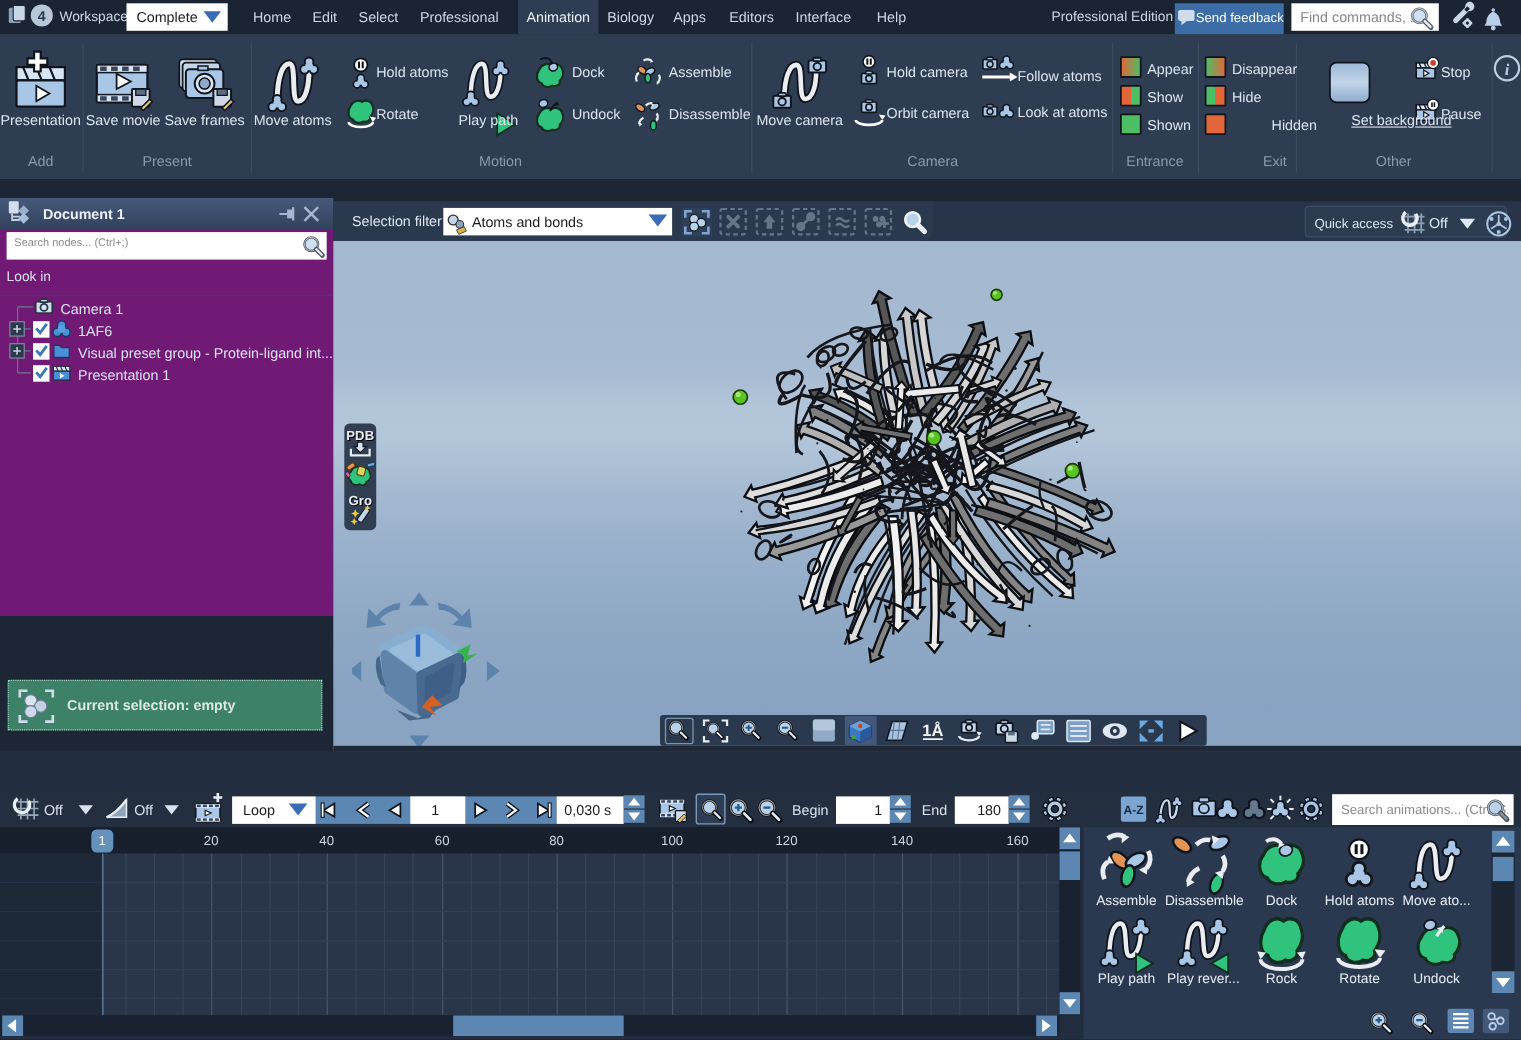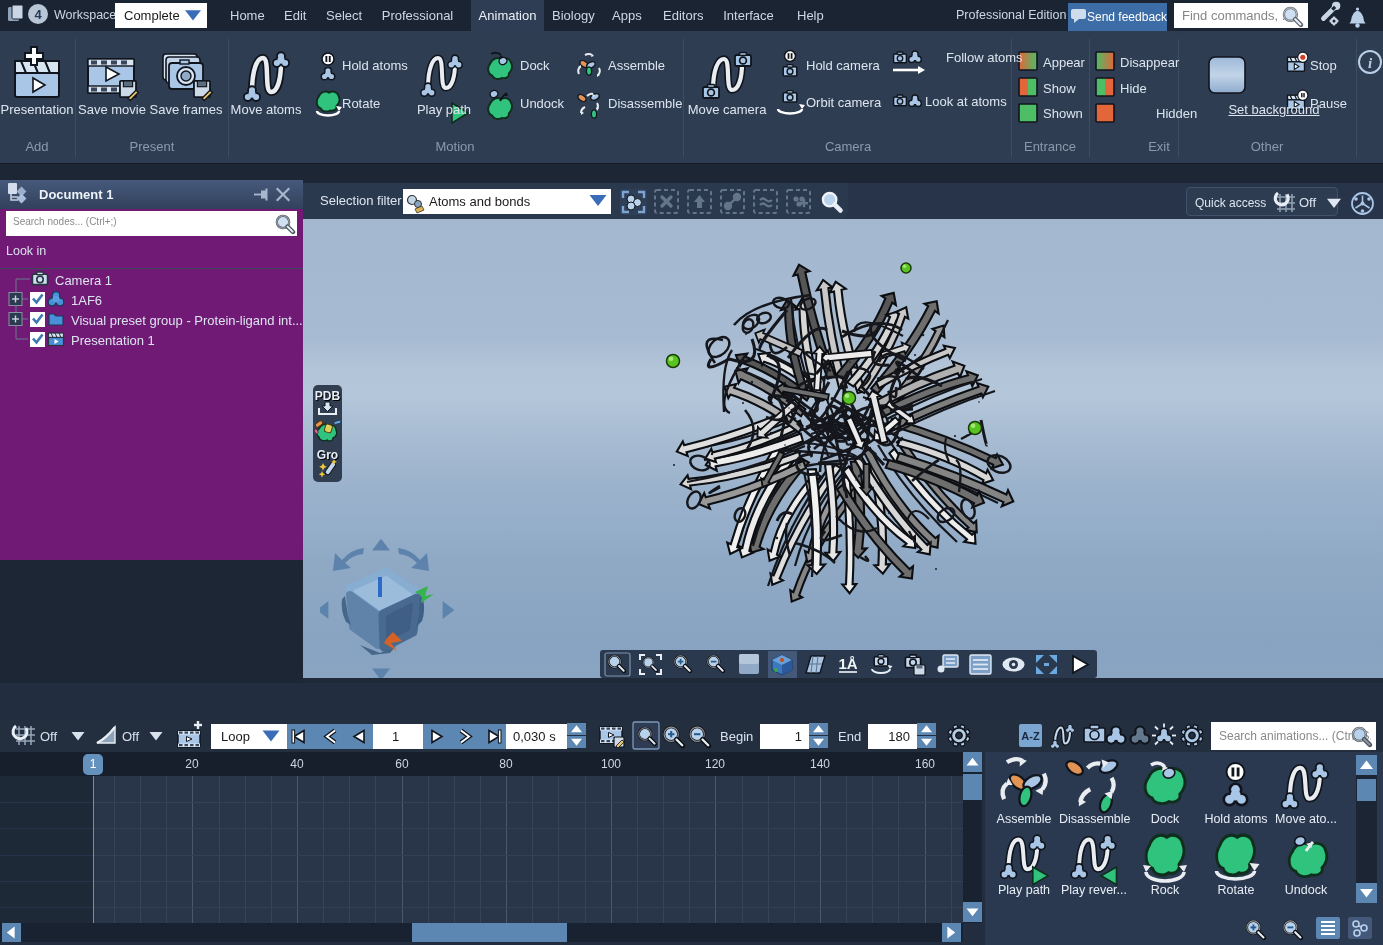--- a/index.html
+++ b/index.html
@@ -44,21 +44,21 @@
 
 #viewport { left:303px; top:183px; width:1080px; height:500px; }
 #vp-grad { position:absolute; left:0; top:36px; width:1080px; height:464px;
   background:linear-gradient(#a3b7cf 0%, #a7bbd2 26%, #b2c4d8 32%, #b4c6da 38%, #a9bdd3 46%, #9bb2cc 58%, #8fa9c5 74%, #88a3c1 92%, #8aa5c2 100%); }
 #vp-top { position:absolute; left:0; top:0; width:1080px; height:36px; background:#27344a; }
 #vp-topbox { position:absolute; left:0; top:0; width:545px; height:36px; background:#2b394e; border-radius:0 0 8px 0; }
 #vp-selfilter { position:absolute; left:17px; top:10px; font-size:13px; color:#dde6f0; }
 #vp-filterdd { position:absolute; left:100px; top:6px; width:208px; height:25px; background:#fff; }
 #vp-filterdd span { position:absolute; left:26px; top:5px; font-size:13px; color:#1a1a1a; }
 #quickaccess { position:absolute; left:883px; top:4px; width:490px; height:29px; }
-#qa-box { position:absolute; left:0px; top:0px; width:152px; height:29px; background:#2e3c52; border:1px solid #42526a; border-radius:4px; }
+#qa-box { position:absolute; left:0px; top:0px; width:184px; height:29px; background:#2e3c52; border:1px solid #42526a; border-radius:4px; }
 #qa-box span.t1 { position:absolute; left:8px; top:8px; font-size:12px; color:#dde6f0; }
 #qa-box span.t2 { position:absolute; left:112px; top:7px; font-size:13px; color:#dde6f0; }
 #pdbbar { position:absolute; left:10px; top:202px; width:29px; height:97px; background:rgba(40,53,72,0.93); border-radius:5px; }
 #vp-bottom { position:absolute; left:297px; top:467px; width:497px; height:28px; background:#2b394e; border-radius:3px; }
 
 
 #animator { left:0; top:683px; width:1383px; height:262px; background:#222e3f; }
 #an-title { position:absolute; left:0; top:11px; width:1383px; height:25px; background:linear-gradient(#405273,#2d3c57); }
 #an-title b { position:absolute; left:38px; top:5px; font-size:13px; color:#edf2f8; }
 #an-toolbar { position:absolute; left:0; top:36px; width:1383px; height:33px; background:#232e3f; }
@@ -440,21 +440,21 @@
       <div class="rbig" style="left:672px;top:71px;width:110px;">Move camera</div>
       <div class="rbig" style="left:1219px;top:71px;width:110px;text-decoration:underline;">Set background</div>
       <div class="rsmall" style="left:342px;top:25px;">Hold atoms</div>
       <div class="rsmall" style="left:342px;top:63px;">Rotate</div>
       <div class="rsmall" style="left:520px;top:25px;">Dock</div>
       <div class="rsmall" style="left:520px;top:63px;">Undock</div>
       <div class="rsmall" style="left:608px;top:25px;">Assemble</div>
       <div class="rsmall" style="left:608px;top:63px;">Disassemble</div>
       <div class="rsmall" style="left:806px;top:25px;">Hold camera</div>
       <div class="rsmall" style="left:806px;top:62px;">Orbit camera</div>
-      <div class="rsmall" style="left:925px;top:17px;margin-left:21px;">Follow atoms</div>
+      <div class="rsmall" style="left:925px;top:29px;">Follow atoms</div>
       <div class="rsmall" style="left:925px;top:61px;">Look at atoms</div>
       <div class="rsmall" style="left:1043px;top:22px;">Appear</div>
       <div class="rsmall" style="left:1043px;top:48px;">Show</div>
       <div class="rsmall" style="left:1043px;top:73px;">Shown</div>
       <div class="rsmall" style="left:1120px;top:22px;">Disappear</div>
       <div class="rsmall" style="left:1120px;top:48px;">Hide</div>
       <div class="rsmall" style="left:1156px;top:73px;">Hidden</div>
       <div class="rsmall" style="left:1310px;top:25px;">Stop</div>
       <div class="rsmall" style="left:1310px;top:63px;">Pause</div>
     </div>
@@ -534,20 +534,34 @@
 <line x1="-1" y1="-6" x2="1" y2="-1.5" stroke="#2a3442" stroke-width="1"></line>
 <line x1="3" y1="-6" x2="5" y2="-1.5" stroke="#2a3442" stroke-width="1"></line>
 <rect x="-7.5" y="-1.5" width="15" height="8" fill="#4a90d9" stroke="#2a3442" stroke-width="1.2"></rect>
 <path d="M -1.5 0 L 2.5 2.5 L -1.5 5 Z" fill="#fff"></path>
 </g>
 </svg>
 <div class="trow" style="left:55px;top:93px;">Camera 1</div>
 <div class="trow" style="left:71px;top:113px;">1AF6</div>
 <div class="trow" style="left:71px;top:133px;">Visual preset group - Protein-ligand int...</div>
 <div class="trow" style="left:71px;top:153px;">Presentation 1</div>
+<div id="lp-sel">
+        <svg class="abs" style="left:8px;top:7px" width="38" height="32">
+<g stroke="#cfdcea" stroke-width="2.4" fill="none">
+<path d="M 2 8 L 2 2 L 9 2"></path>
+            <path d="M 25 2 L 32 2 L 32 8"></path>
+<path d="M 2 24 L 2 30 L 9 30"></path>
+            <path d="M 25 30 L 32 30 L 32 24"></path>
+</g>
+<circle cx="12" cy="11" r="5.5" fill="#d9e4f0" stroke="#6c7f95" stroke-width="1"></circle>
+<circle cx="21" cy="16" r="5.5" fill="#c3d2e2" stroke="#6c7f95" stroke-width="1"></circle>
+<circle cx="12" cy="21" r="5.5" fill="#cdd9e8" stroke="#6c7f95" stroke-width="1"></circle>
+</svg>
+        <span>Current selection: empty</span>
+      </div>
 </div>
 <div class="abs" id="viewport">
 <div id="vp-grad">
         <svg class="abs" style="left:0;top:0" width="1080" height="464">
           <path d="M 551.6 268.4 Q 508.8 318.9 490.4 373.2 L 487.3 371.3 L 488.7 382.6 L 499.2 378.3 L 496.1 376.5 Q 514.4 322.2 557.2 271.7 Z" fill="#848484" stroke="#0c0e12" stroke-width="2.1"></path>
           <path d="M 547.6 248.0 Q 513.6 291.0 505.3 333.7 L 502.0 332.1 L 504.3 343.3 L 514.6 338.3 L 511.3 336.7 Q 519.6 294.0 553.6 250.9 Z" fill="#989898" stroke="#0c0e12" stroke-width="2.1"></path>
           <path d="M 492 347 Q 506 295 540 254" fill="none" stroke="#15171c" stroke-width="2.2"></path>
           <path d="M 532.0 245.9 Q 493.2 299.7 470.7 356.3 L 467.5 354.5 L 469.3 365.8 L 479.9 361.4 L 476.6 359.6 Q 499.1 303.0 537.9 249.2 Z" fill="#dedede" stroke="#0c0e12" stroke-width="2.1"></path>
           <path d="M 465 367 Q 486 302 527 247" fill="none" stroke="#15171c" stroke-width="2.2"></path>
           <path d="M 511.5 254.1 Q 476.1 294.0 468.0 332.3 L 464.7 330.4 L 466.6 341.8 L 477.2 337.4 L 473.9 335.6 Q 482.0 297.3 517.4 257.4 Z" fill="#ececec" stroke="#0c0e12" stroke-width="2.1"></path>

